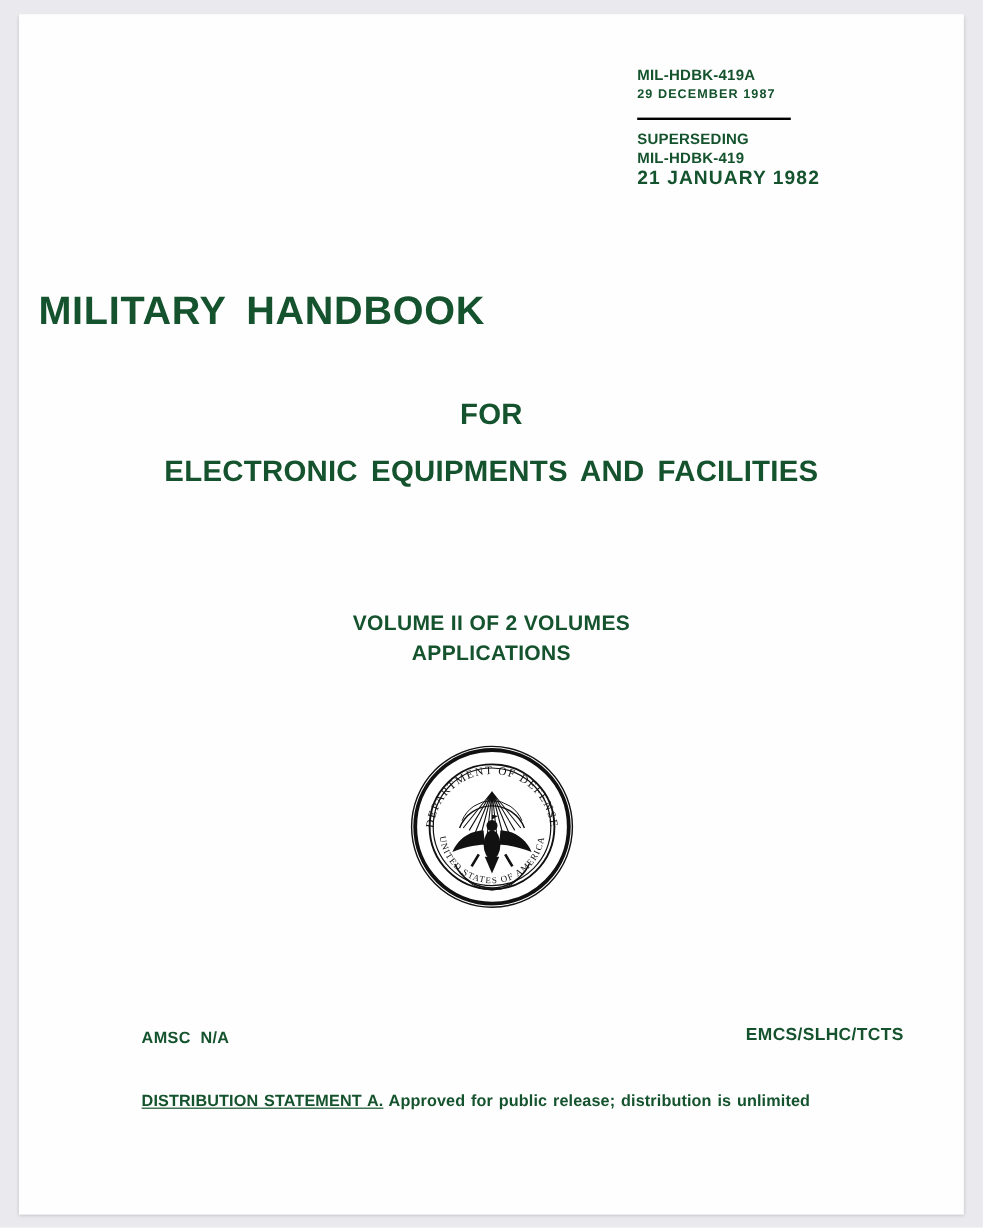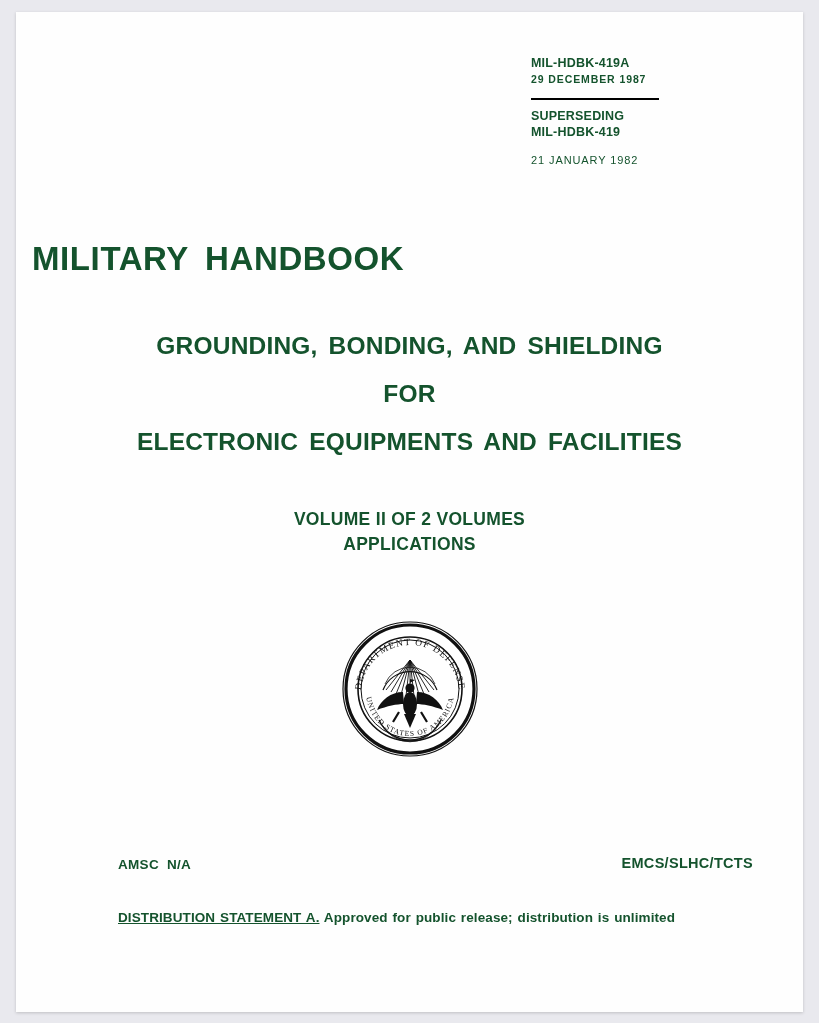--- a/index.html
+++ b/index.html
@@ -65,25 +65,25 @@
     letter-spacing: 0.2px;
     line-height: 16px;
   }
   .doc-header .line4 {
     font-size: 12.5px;
     font-weight: bold;
     letter-spacing: 0.2px;
     line-height: 16px;
   }
   .doc-header .line5 {
-    font-size: 11px;
-    font-weight: normal;
+    font-size: 16px;
+    font-weight: bold;
     letter-spacing: 0.9px;
     line-height: 15px;
-    margin-top: 13px;
+    margin-top: 1px;
   }
 
   
   .main-title {
     position: absolute;
     top: 228px;
     left: 0;
     width: 787px;
     font-size: 33px;
     font-weight: bold;
@@ -168,21 +168,20 @@
       <div class="line2">29 DECEMBER 1987</div>
       <div class="rule"></div>
       <div class="line3">SUPERSEDING</div>
       <div class="line4">MIL-HDBK-419</div>
       <div class="line5">21 JANUARY 1982</div>
     </div>
 
     <div class="main-title">MILITARY  HANDBOOK</div>
 
     <div class="subtitle-block">
-      <div>GROUNDING,  BONDING,  AND  SHIELDING</div>
       <div>FOR</div>
       <div>ELECTRONIC EQUIPMENTS AND FACILITIES</div>
     </div>
 
     <div class="volume-block">
       <div>VOLUME II OF 2 VOLUMES</div>
       <div>APPLICATIONS</div>
     </div>
 
     <div class="seal">

